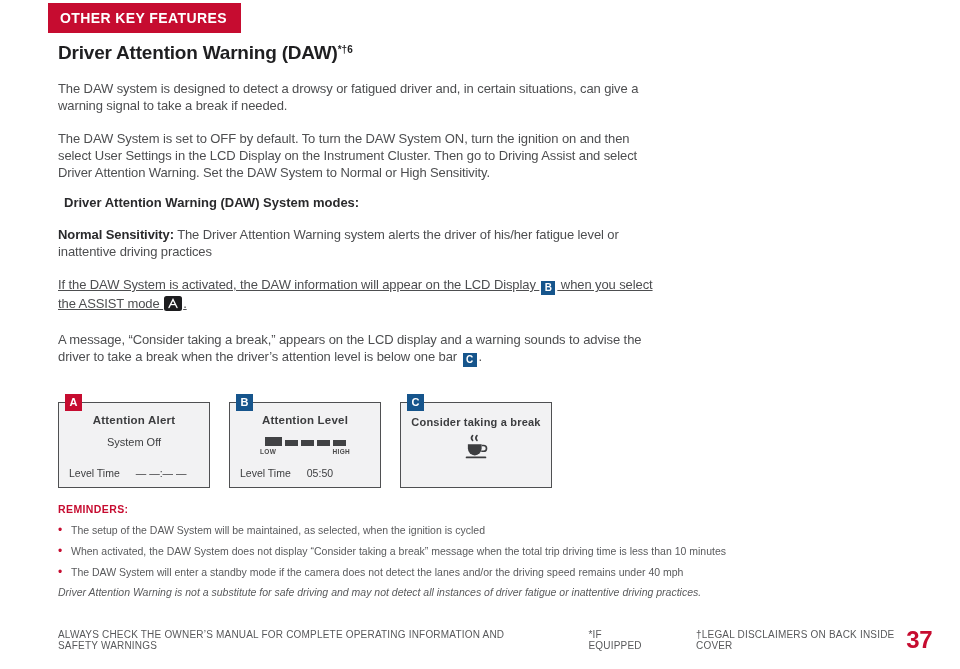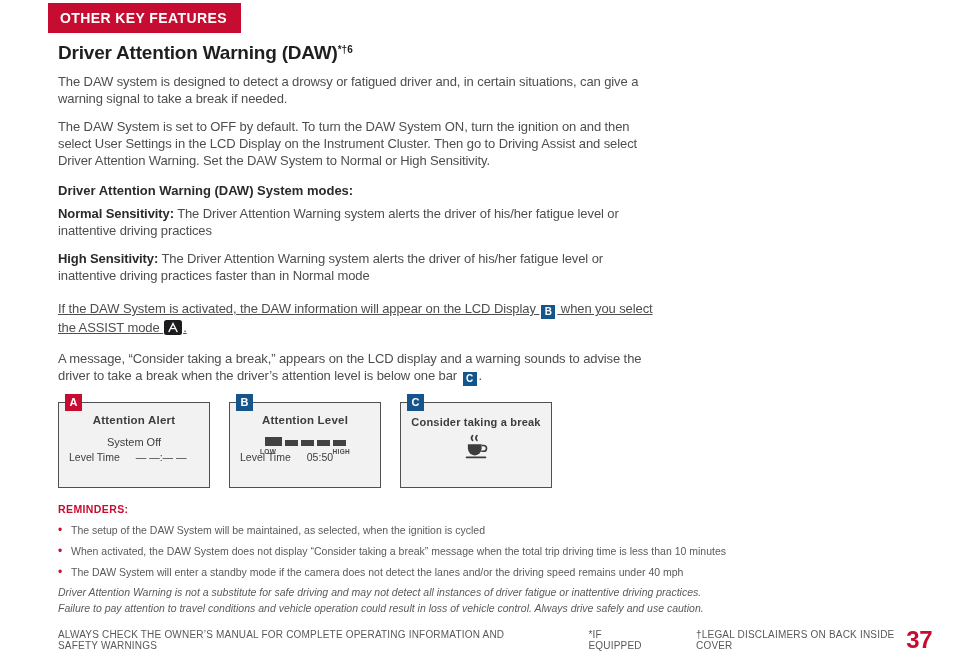--- a/index.html
+++ b/index.html
@@ -7,41 +7,41 @@
         font-family:"Liberation Sans",sans-serif;color:#4d4e50;}
 
   
   .banner{position:absolute;left:48px;top:3px;background:#c60c30;color:#ffffff;
           font-weight:bold;font-size:14px;letter-spacing:0.4px;padding:7px 14px 7px 12px;}
 
   
   .article{position:absolute;left:58px;top:42px;width:600px;}
   .title{font-size:19px;font-weight:bold;color:#1f1f21;margin:0 0 9px;letter-spacing:-0.2px;}
   .title sup{font-size:10px;font-weight:bold;vertical-align:6px;letter-spacing:0;}
-  .article p{margin:4px 0 11px;font-size:13px;line-height:17px;letter-spacing:-0.1px;}
-  .modes-heading{font-size:13px;font-weight:bold;color:#2a2a2c;margin:14px 0 7px;}
+  .article p{margin:16px 0 11px;font-size:13px;line-height:17px;letter-spacing:-0.1px;}
+  .modes-heading{font-size:13px;font-weight:bold;color:#2a2a2c;margin:14px 6px 7px;}
   .mode{margin:0 0 8px;}
   .mode b,.mode strong{color:#2a2a2c;}
   .activation{margin-top:16px !important;text-decoration:underline;}
 
   
   .badge{display:inline-block;min-width:14px;height:14px;line-height:14px;text-align:center;
          color:#fff;font-weight:bold;font-size:10px;vertical-align:-2px;margin:0 2px;}
   .badge-red{background:#c60c30;}
   .badge-blue{background:#16558c;}
   .assist-icon{display:inline-block;vertical-align:-3px;margin:0 1px;}
 
   
   .displays{position:absolute;left:58px;top:402px;display:flex;gap:19px;}
   .lcd-box{position:relative;width:150px;height:84px;background:#f2f2f3;border:1.5px solid #4f5052;}
   .corner-badge{position:absolute;left:6px;top:-9px;width:17px;height:17px;line-height:17px;
                 text-align:center;color:#fff;font-weight:bold;font-size:11px;}
   .lcd-title{text-align:center;margin-top:11px;font-size:11.5px;font-weight:bold;color:#3c3d3f;letter-spacing:0.2px;}
   .lcd-status{text-align:center;margin-top:10px;font-size:11px;color:#3c3d3f;}
-  .lcd-footer{position:absolute;left:10px;bottom:24px;font-size:10.5px;color:#3c3d3f;display:flex;gap:16px;}
+  .lcd-footer{position:absolute;left:10px;bottom:8px;font-size:10.5px;color:#3c3d3f;display:flex;gap:16px;}
   .gauge{display:flex;align-items:flex-end;gap:3px;justify-content:center;margin-top:10px;height:10px;}
   .gauge .seg{width:13px;height:6px;background:#414244;}
   .gauge .seg.first{width:17px;height:9px;}
   .gauge-labels{display:flex;justify-content:space-between;width:90px;margin:2px auto 0;
                 font-size:6.5px;font-weight:bold;color:#4a4a4a;letter-spacing:0.3px;}
   .lcd-msg{text-align:center;margin-top:13px;font-size:11px;font-weight:bold;color:#3c3d3f;letter-spacing:0.2px;}
   .cup-wrap{display:flex;justify-content:center;margin-top:5px;}
 
   
   .reminders{position:absolute;left:58px;top:503px;width:870px;}
@@ -76,21 +76,20 @@
     <h1 class="title"><span>Driver Attention Warning (DAW)</span><sup>*†6</sup></h1>
 
     <p>The DAW system is designed to detect a drowsy or fatigued driver and, in certain situations, can give a warning signal to take a break if needed.</p>
     <p>The DAW System is set to OFF by default. To turn the DAW System ON, turn the ignition on and then select User Settings in the LCD Display on the Instrument Cluster. Then go to Driving Assist and select Driver Attention Warning. Set the DAW System to Normal or High Sensitivity.</p>
 
     <div class="modes-heading">Driver Attention Warning (DAW) System modes:</div>
 
 
     <p class="mode"><strong>Normal Sensitivity:</strong><span> The Driver Attention Warning system alerts the driver of his/her fatigue level or inattentive driving practices</span></p>
 
-    <p class="mode"><strong>High Sensitivity:</strong><span> The Driver Attention Warning system alerts the driver of his/her fatigue level or inattentive driving practices faster than in Normal mode</span></p>
 
     <p class="activation"><span>If the DAW System is activated, the DAW information will appear on the LCD Display </span><span class="badge badge-blue">B</span><span> when you select the ASSIST mode </span><span class="assist-icon"><svg width="18" height="15" viewBox="0 0 18 15">
             <rect x="0" y="0" width="18" height="15" rx="2.5" fill="#1c1c1e"></rect>
             <path d="M5 11.5 L9 3.5 L13 11.5" stroke="#ffffff" stroke-width="1.4" fill="none" stroke-linecap="round"></path>
             <path d="M6.9 8.6 h4.2" stroke="#ffffff" stroke-width="1.2"></path>
           </svg></span><span>.</span></p>
 
     <p><span>A message, “Consider taking a break,” appears on the LCD display and a warning sounds to advise the driver to take a break when the driver’s attention level is below one bar </span><span class="badge badge-blue">C</span><span>.</span></p>
   </div>
 
@@ -146,21 +145,20 @@
     <div class="reminders-heading">REMINDERS:</div>
     <ul>
       <li>The setup of the DAW System will be maintained, as selected, when the ignition is cycled</li>
       <li>When activated, the DAW System does not display “Consider taking a break” message when the total trip driving time is less than 10 minutes</li>
       <li>The DAW System will enter a standby mode if the camera does not detect the lanes and/or the driving speed remains under 40 mph</li>
     </ul>
   </div>
 
   <div class="disclaimer">
     <div>Driver Attention Warning is not a substitute for safe driving and may not detect all instances of driver fatigue or inattentive driving practices.</div>
-    <div>Failure to pay attention to travel conditions and vehicle operation could result in loss of vehicle control. Always drive safely and use caution.</div>
   </div>
 
   <div class="footer">
     <span>ALWAYS CHECK THE OWNER’S MANUAL FOR COMPLETE OPERATING INFORMATION AND SAFETY WARNINGS</span>
     <span class="equipped">*IF EQUIPPED</span>
     <span class="legal">†LEGAL DISCLAIMERS ON BACK INSIDE COVER</span>
     <span class="page-num">37</span>
   </div>
 
 

